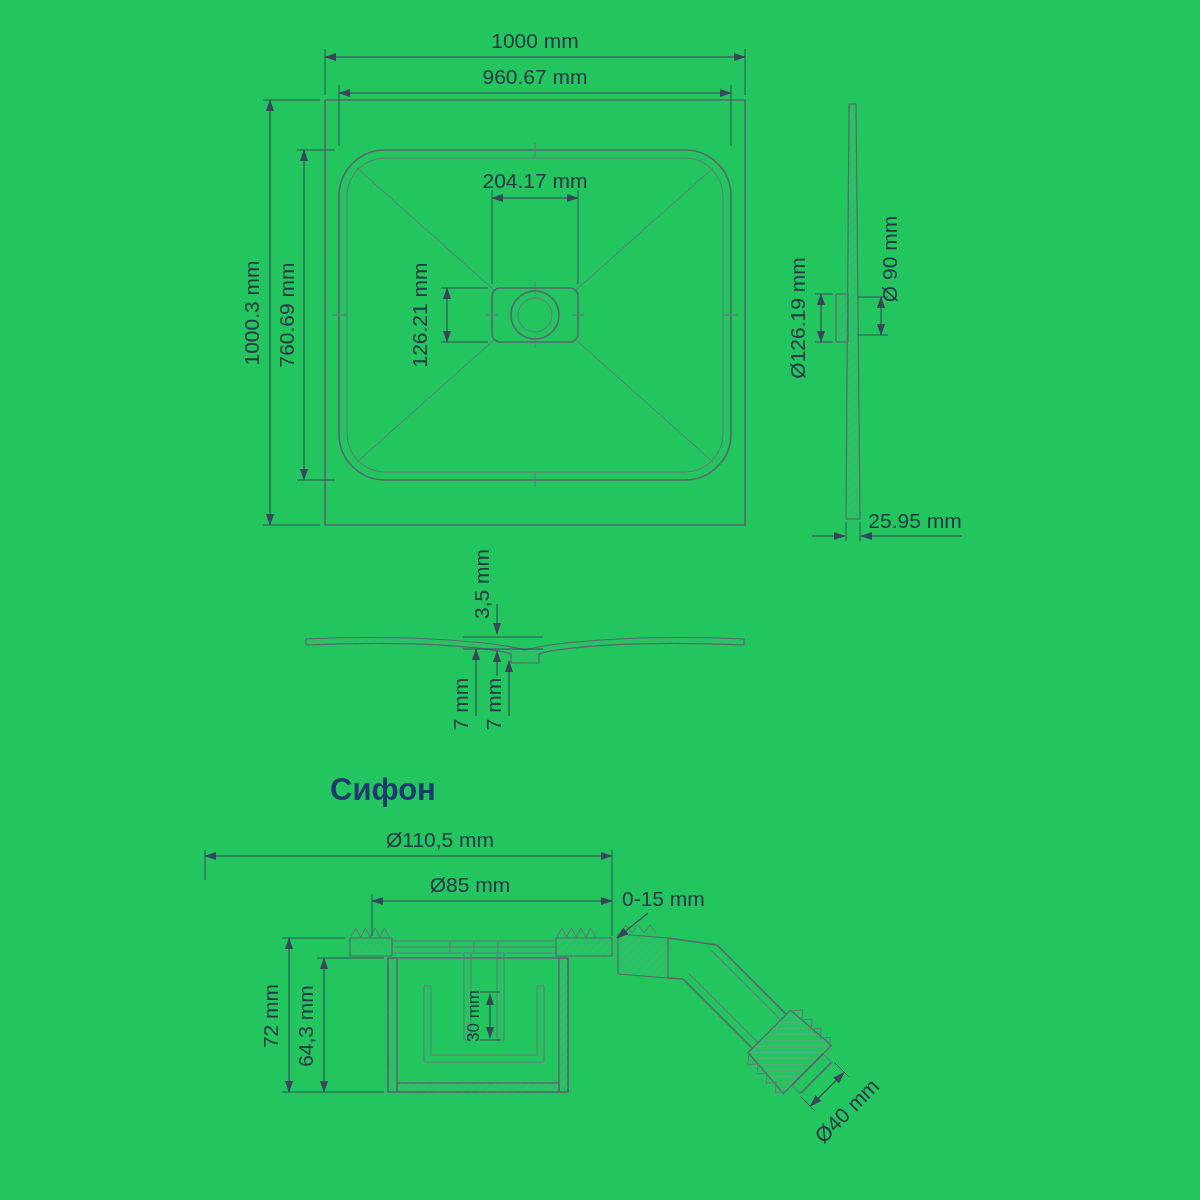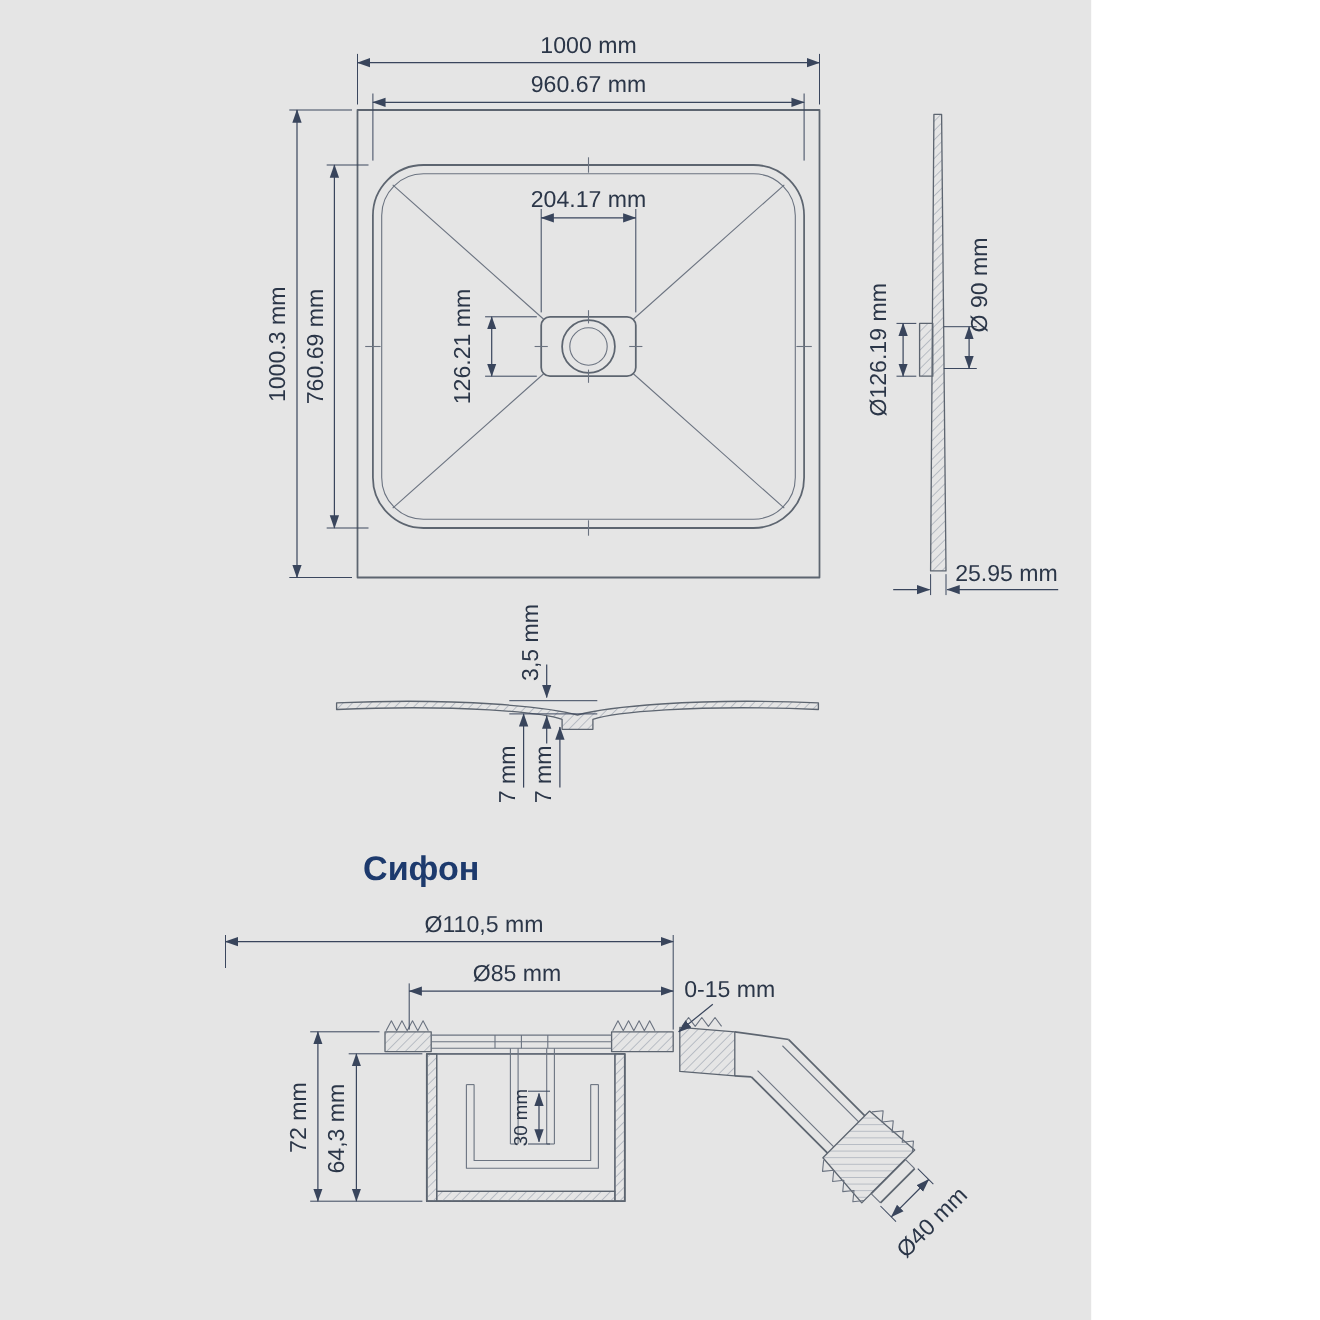--- a/index.html
+++ b/index.html
@@ -1,16 +1,16 @@
 <!DOCTYPE html>
 <html><head>
 <meta charset="utf-8">
 <style>
   html,body{margin:0;padding:0;background:#ffffff;}
-  .page{width:992px;height:1200px;background:#e5e5e5;position:relative;overflow:hidden;}
+  .page{width:1200px;height:1200px;background:#22c55e;position:relative;overflow:hidden;}
   svg{display:block;}
   .geo{fill:none;stroke:#5d6570;stroke-width:1.6;stroke-linejoin:round;}
   .thin{fill:none;stroke:#6b7380;stroke-width:1;stroke-linejoin:round;}
   .hatched{fill:url(#hatch);stroke:#5d6570;stroke-width:1.2;stroke-linejoin:round;}
   .dim{fill:none;stroke:#39455c;stroke-width:1.1;}
   .ext{fill:none;stroke:#39455c;stroke-width:0.9;}
   text{font-family:"Liberation Sans",sans-serif;font-size:21px;fill:#2b3648;}
   .small{font-size:17px;}
   .title-text{font-size:31px;font-weight:700;fill:#1d3a6d;}
 </style>

